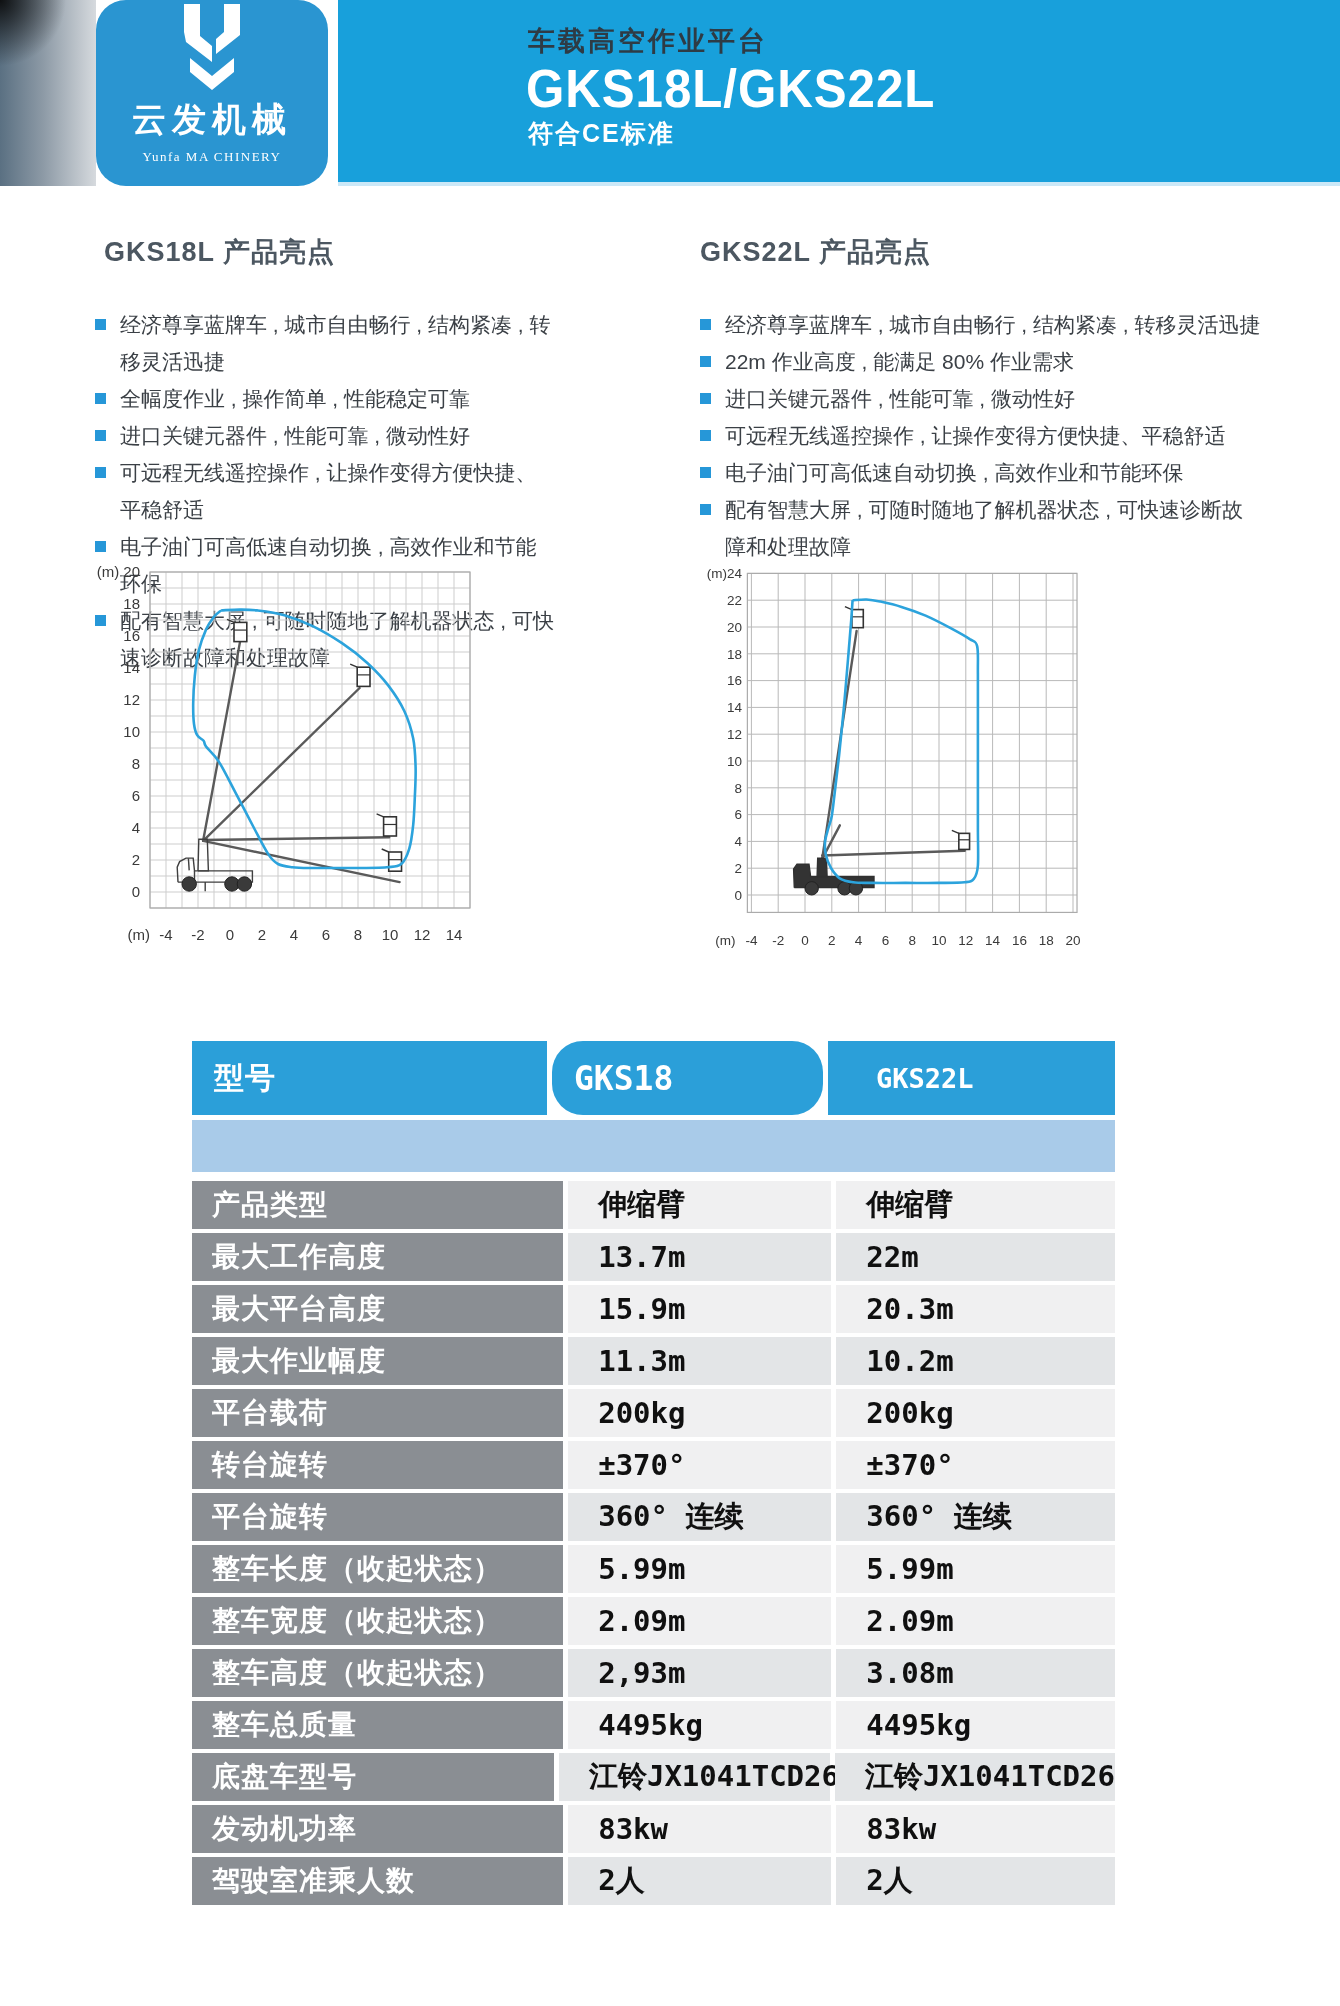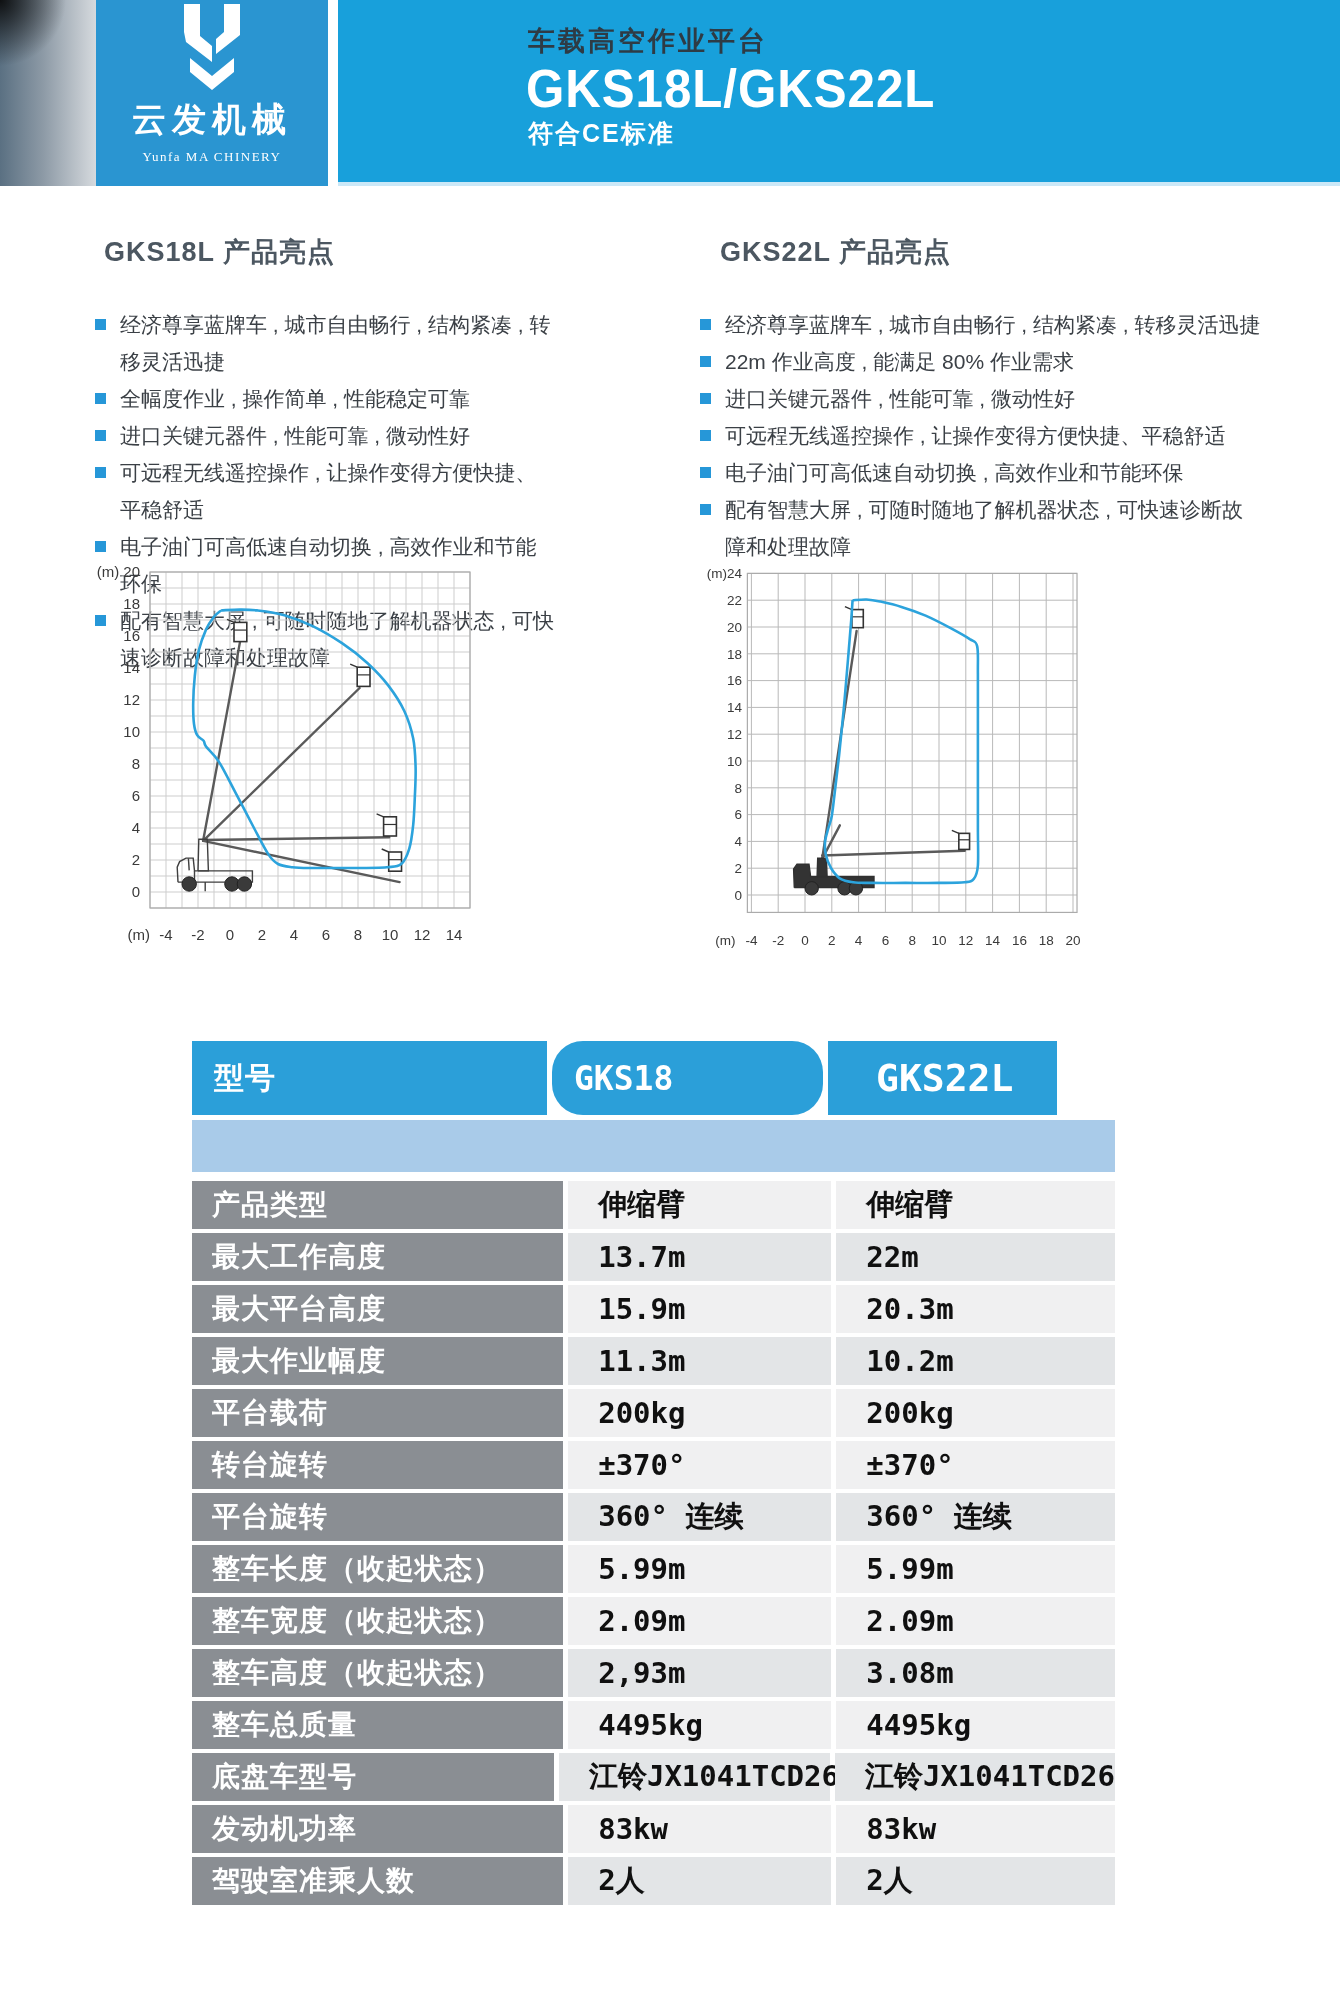--- a/index.html
+++ b/index.html
@@ -4,47 +4,47 @@
 <style>
   html,body{margin:0;padding:0;background:#ffffff;}
   .page{position:relative;width:1340px;height:2006px;background:#fff;overflow:hidden;
         font-family:"Liberation Sans",sans-serif;}
   
   .grad-bar{position:absolute;left:0;top:0;width:96px;height:186px;
             background:linear-gradient(90deg,#5a7082 0%,#8d9aa6 45%,#d6dade 100%);}
   .grad-dark{position:absolute;left:0;top:0;width:96px;height:130px;
             background:radial-gradient(circle at 0 0,rgba(8,8,8,.92) 0px,rgba(8,8,8,.5) 30px,rgba(8,8,8,0) 66px);}
   .logo-box{position:absolute;left:96px;top:0;width:232px;height:186px;background:#2A95D1;
-            display:flex;flex-direction:column;align-items:center;}
+            display:flex;flex-direction:column;align-items:center;border-radius:30px;}
   .logo-mark{margin-top:2px;}
   .logo-name{font-size:34px;font-weight:bold;color:#fff;letter-spacing:6px;margin-top:1px;white-space:nowrap;}
   .logo-en{font-family:"Liberation Serif",serif;font-size:13px;color:#fff;letter-spacing:1.5px;margin-top:6px;white-space:nowrap;}
   .band{position:absolute;left:338px;top:0;width:1010px;height:182px;background:#18A0DB;
         border-bottom:4px solid #CBE8F7;}
   .band-sub{margin:23px 0 0 190px;font-size:27px;font-weight:bold;color:#2E3B45;letter-spacing:3px;}
   .band-title{margin:1px 0 0 188px;font-size:53px;font-weight:bold;color:#fff;letter-spacing:1px;
         transform:scaleX(.93);transform-origin:left center;white-space:nowrap;line-height:1.08;}
   .band-std{margin:0 0 0 190px;font-size:25px;font-weight:bold;color:#fff;letter-spacing:2px;}
   
   .sec-h{position:absolute;top:234px;font-size:27px;font-weight:bold;color:#4C5761;letter-spacing:1px;}
-  .sec-h.left{left:104px;} .sec-h.right{left:720px;}
+  .sec-h.left{left:104px;} .sec-h.right{left:700px;}
   .blist{position:absolute;top:306px;list-style:none;margin:0;padding:0;}
   .blist.left{left:95px;width:462px;} .blist.right{left:700px;width:562px;}
   .blist li{display:flex;font-size:21px;color:#3B4046;line-height:37px;}
   .blist .sq{flex:none;width:11px;height:11px;background:#2697D8;margin:13px 14px 0 0;}
   
   .chart{position:absolute;}
   .chart text{font-family:"Liberation Sans",sans-serif;fill:#3a3a3a;}
   
   .spec{position:absolute;left:192px;top:1041px;width:923px;}
   .t-head{display:flex;gap:5px;height:74px;}
   .t-head .cell{background:#2B9FD9;color:#fff;font-weight:bold;display:flex;align-items:center;padding-left:22px;box-sizing:border-box;}
   .t-head .c1{width:355px;font-size:30px;letter-spacing:1px;}
   .t-head .c2{width:271px;font-family:"DejaVu Sans Mono",monospace;font-size:33px;border-radius:31px;}
-  .t-head .c3{width:229px;font-family:"DejaVu Sans Mono",monospace;font-size:38px;padding-left:48px;}
+  .t-head .c3{width:287px;font-family:"DejaVu Sans Mono",monospace;font-size:27px;padding-left:48px;}
   .t-spacer{margin-top:5px;height:52px;background:#A9CBE9;}
   .t-body{margin-top:9px;}
   .t-row{display:flex;gap:5px;height:48px;margin-bottom:4px;}
   .t-label{width:383px;background:#8A8E93;color:#fff;font-weight:bold;font-size:28px;letter-spacing:1px;
            display:flex;align-items:center;padding-left:20px;box-sizing:border-box;white-space:nowrap;}
   .t-val{font-family:"DejaVu Sans Mono",monospace;font-size:29px;font-weight:bold;color:#101010;
          display:flex;align-items:center;padding-left:30px;box-sizing:border-box;white-space:nowrap;}
   .t-val.v1{width:271px;} .t-val.v2{width:287px;}
   .shade-l{background:#F0F0F1;} .shade-d{background:#E3E5E7;}
 </style>

